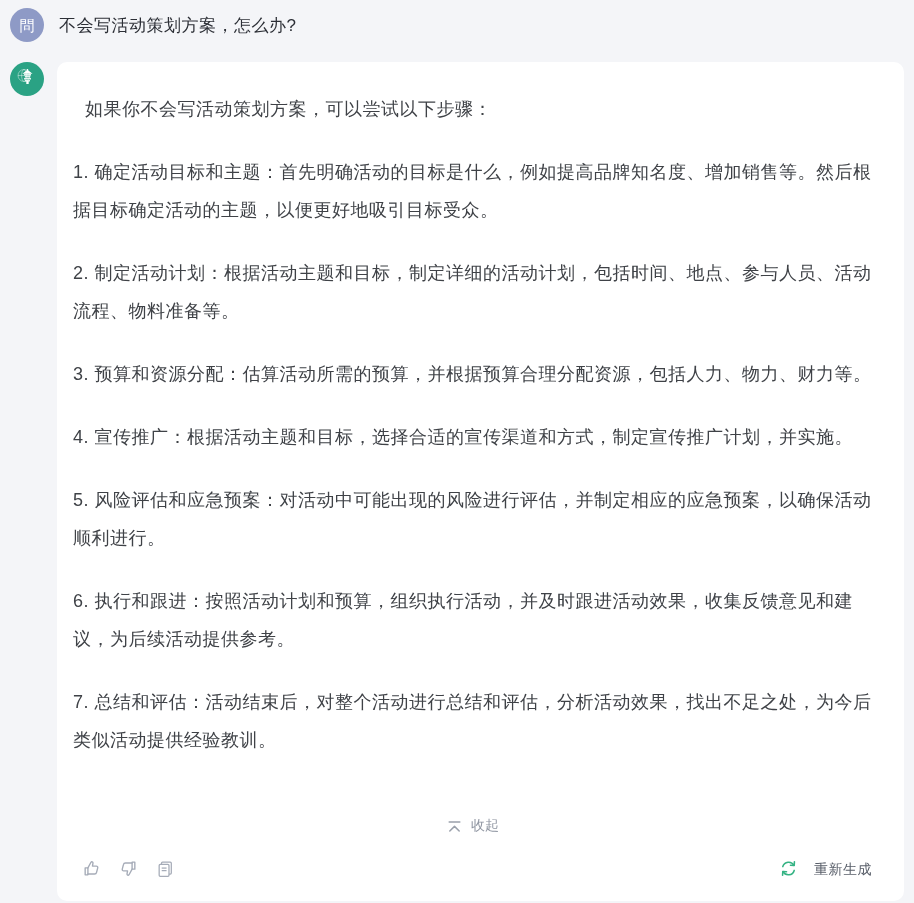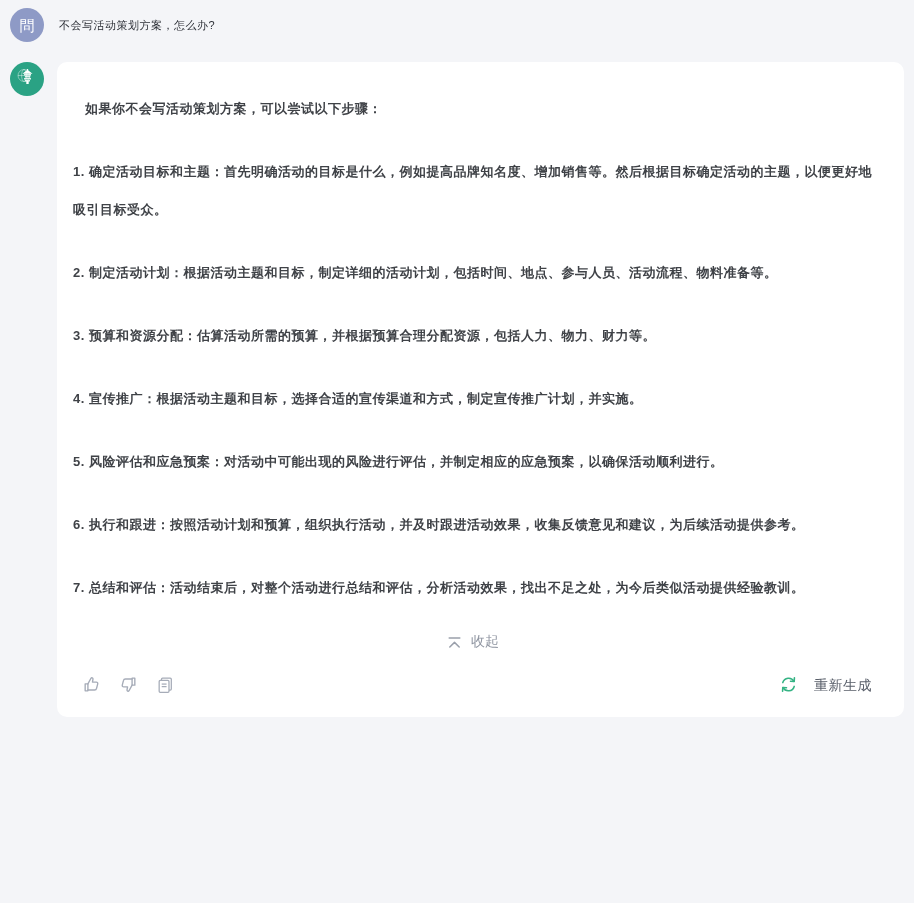--- a/index.html
+++ b/index.html
@@ -27,49 +27,48 @@
     display:flex;align-items:center;gap:15px;
     padding:8px 10px 0 10px;
   }
   .avatar{
     width:34px;height:34px;border-radius:50%;
     flex:0 0 34px;
     display:flex;align-items:center;justify-content:center;
   }
   .avatar-user{background:var(--user-avatar-bg);color:#fff;font-size:15px;line-height:1;}
   .question-text{
-    font-size:11px;color:#2c2f36;letter-spacing:0.5px;
+    font-size:17px;color:#2c2f36;letter-spacing:0.5px;
   }
 
   
   .answer-row{
     display:flex;align-items:flex-start;
     margin-top:20px;
   }
   .avatar-bot{background:var(--bot-avatar-bg);margin-left:10px;}
   .answer-card{
     flex:1;
     margin-left:13px;margin-right:10px;
     background:var(--card-bg);
     border-radius:10px;
     padding:28px 32px 20px 16px;
   }
   .answer-card p{
     margin:0 0 25px 0;
-    font-size:13px;line-height:38px;
+    font-size:18px;line-height:38px;
     color:var(--body-text);
     letter-spacing:0.5px;
-    font-weight:bold;
   }
   .answer-card p.intro{text-indent:12px;}
   .answer-card p.closing{margin-bottom:0;}
 
   
   .collapse-row{
-    margin-top:26px;
+    margin-top:58px;
     display:flex;justify-content:center;
   }
   .collapse-btn{
     display:flex;align-items:center;gap:8px;
     color:var(--muted-text);font-size:14px;
     cursor:pointer;background:none;border:none;padding:0;
     font-family:inherit;
   }
   .collapse-btn svg{display:block;}
 

